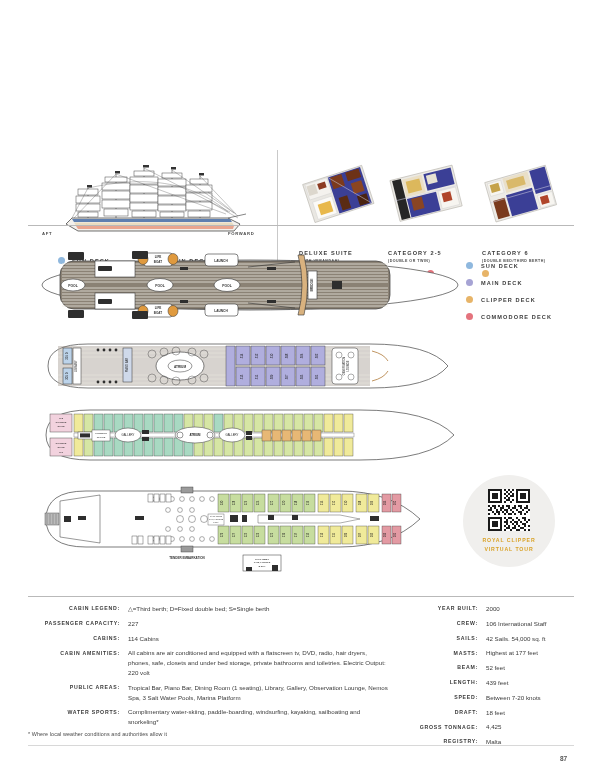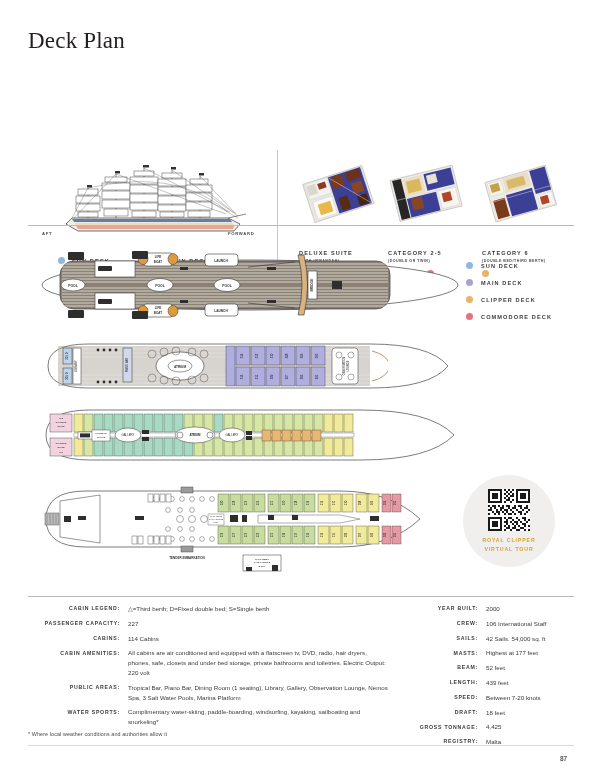--- a/index.html
+++ b/index.html
@@ -107,21 +107,20 @@
   .pagenum {
     position:absolute; left:560px; top:755px;
     font-size:6.5px; font-weight:700; color:#555;
   }
 </style>
 </head>
 <body>
 
 <div class="page">
 
-  <div class="title">Deck Plan</div>
 
   <div class="top-section">
 
     <div class="ship-profile">
       <svg width="190" height="92" viewBox="0 0 190 92">
 
         <path d="M8 72 L14 66 L170 66 L182 72 L176 79 L20 79 Z" fill="#f2f0ec" stroke="#333" stroke-width="0.7"></path>
         <path d="M14 67 L172 67 L174 70 L16 70 Z" fill="#5e7fb0"></path>
         <path d="M16 70.5 L174 70.5 L176 73.5 L18 73.5 Z" fill="#e9dcc0"></path>
         <path d="M18 74 L176 74 L175 77 L20 77 Z" fill="#e9a58f"></path>

